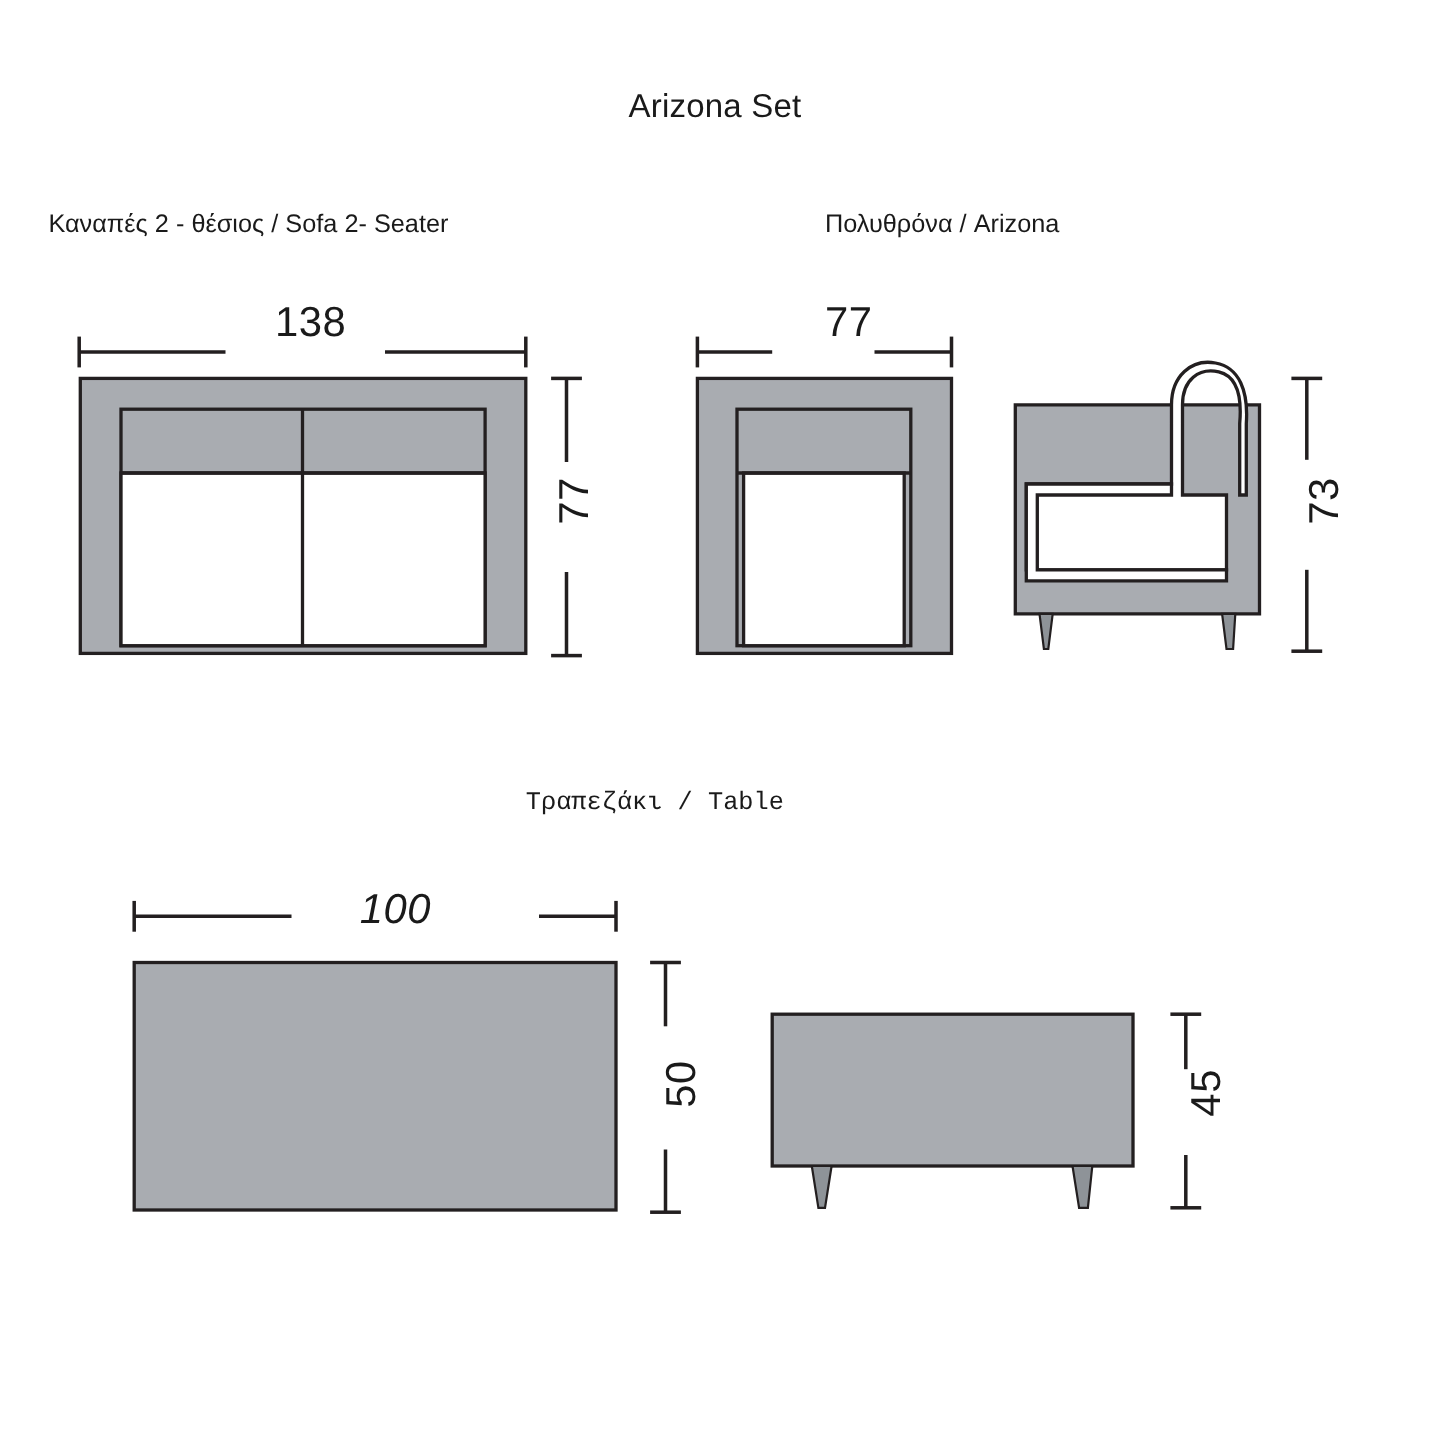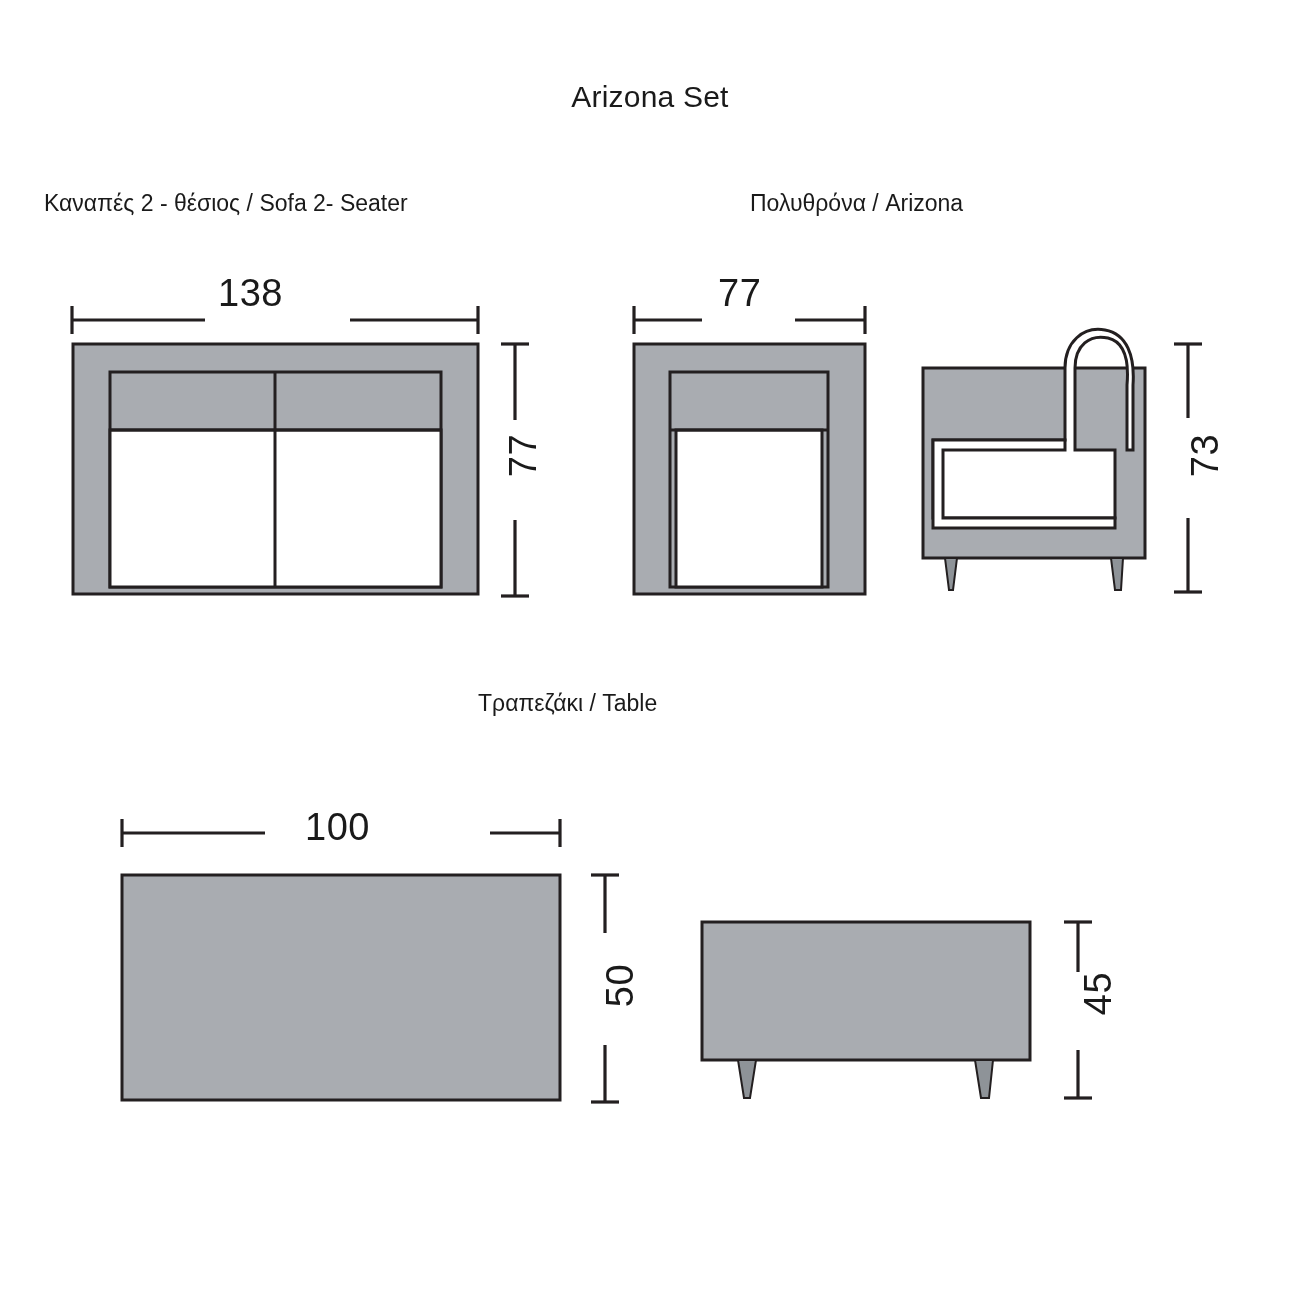--- a/index.html
+++ b/index.html
@@ -25,20 +25,21 @@
     left: 0;
     letter-spacing: 0.2px;
   }
   .section-label {
     font-size: 23px;
     white-space: nowrap;
   }
   .dim-text {
     font-size: 38px;
     letter-spacing: 0.5px;
+    margin-left: 32px;
   }
   .dim-text-v {
     font-size: 38px;
     letter-spacing: 0.5px;
     transform: rotate(-90deg);
     transform-origin: center center;
   }
   svg { display: block; overflow: visible; }
   .fill-gray { fill: #a9acb1; }
   .fill-white { fill: #ffffff; }
@@ -118,40 +119,40 @@
     <g>
       <line class="dimline" x1="283" y1="54" x2="283" y2="128"></line>
       <line class="dimline" x1="283" y1="228" x2="283" y2="302"></line>
       <line class="dimline" x1="269" y1="54" x2="297" y2="54"></line>
       <line class="dimline" x1="269" y1="302" x2="297" y2="302"></line>
     </g>
   </svg>
 </div>
 <div class="abs dim-text-v" style="left:1170px; top:434px; width:70px; text-align:center;">73</div>
 
-<div class="abs section-label" style="left:478px; top:690px;">Τραπεζάκι / Table</div>
+<div class="abs section-label" style="left:478px; top:716px;font-family:Liberation Mono, monospace;">Τραπεζάκι / Table</div>
 
 <div class="abs" style="left:100px; top:805px;">
   <svg width="560" height="320" viewBox="0 0 560 320">
     <g>
       <line class="dimline" x1="22" y1="28" x2="165" y2="28"></line>
       <line class="dimline" x1="390" y1="28" x2="460" y2="28"></line>
       <line class="dimline" x1="22" y1="14" x2="22" y2="42"></line>
       <line class="dimline" x1="460" y1="14" x2="460" y2="42"></line>
     </g>
     <rect class="fill-gray stroke" x="22" y="70" width="438" height="225"></rect>
     <g>
       <line class="dimline" x1="505" y1="70" x2="505" y2="128"></line>
       <line class="dimline" x1="505" y1="240" x2="505" y2="297"></line>
       <line class="dimline" x1="491" y1="70" x2="519" y2="70"></line>
       <line class="dimline" x1="491" y1="297" x2="519" y2="297"></line>
     </g>
   </svg>
 </div>
-<div class="abs dim-text" style="left:305px; top:806px;">100</div>
+<div class="abs dim-text" style="left:295px; top:806px;font-style:italic;">100</div>
 <div class="abs dim-text-v" style="left:585px; top:964px; width:70px; text-align:center;">50</div>
 
 <div class="abs" style="left:690px; top:900px;">
   <svg width="430" height="230" viewBox="0 0 430 230">
     <g>
       <rect class="fill-gray stroke" x="12" y="22" width="328" height="138"></rect>
       <path class="leg" d="M 48 160 L 66 160 L 60 198 L 54 198 Z"></path>
       <path class="leg" d="M 285 160 L 303 160 L 299 198 L 291 198 Z"></path>
     </g>
     <g>

